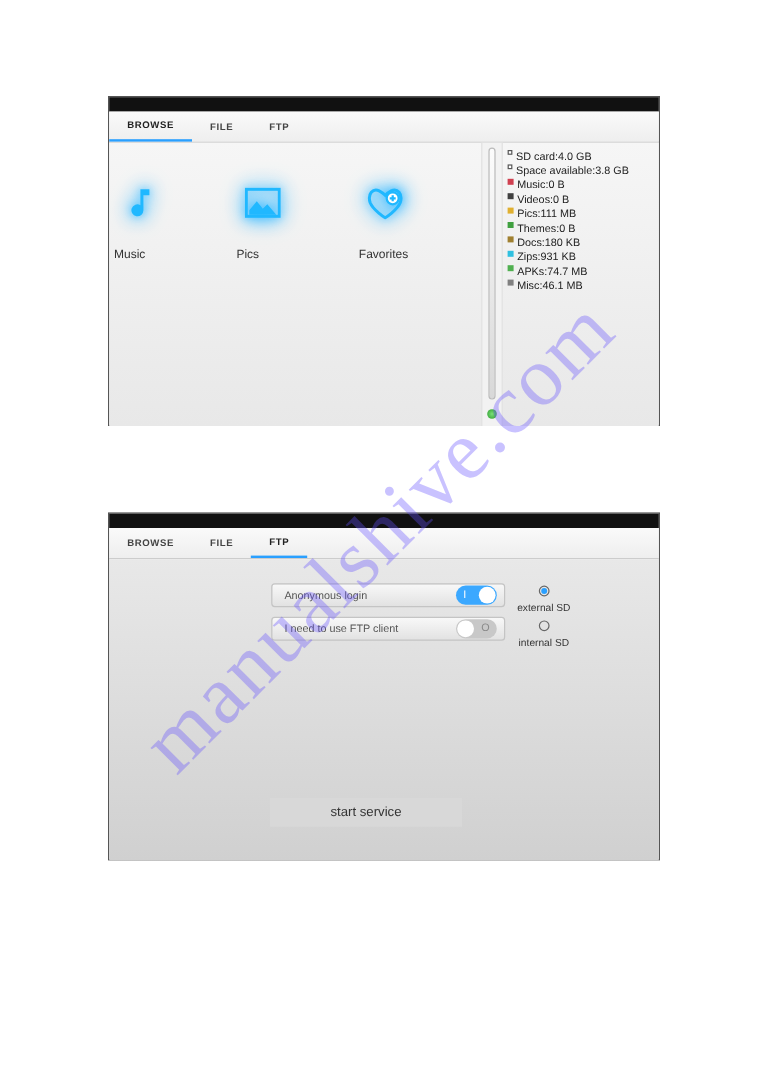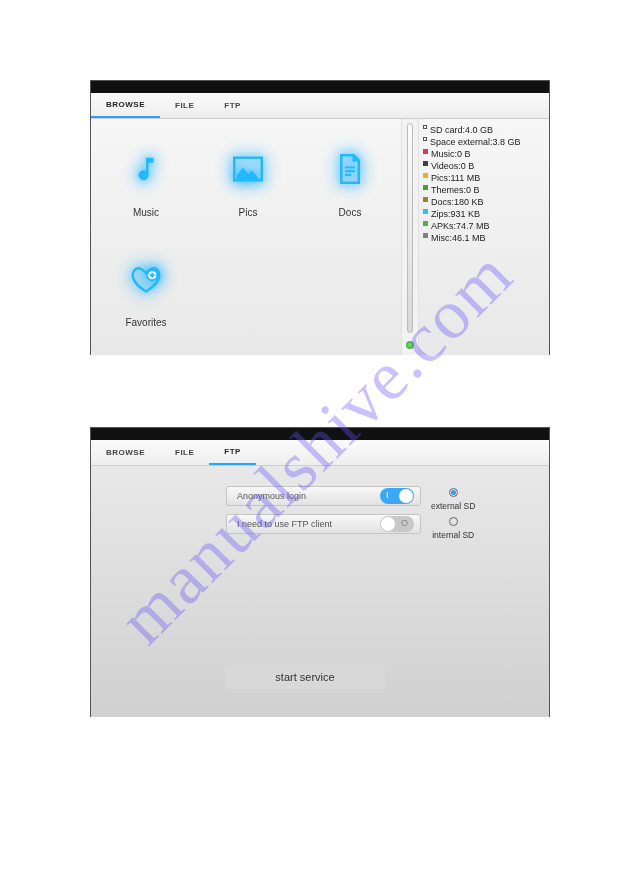--- a/index.html
+++ b/index.html
@@ -55,21 +55,21 @@
   }
   .grid {
     width: 310px;
     padding: 8px 0 0 4px;
     display: grid;
     grid-template-columns: repeat(3,1fr);
     grid-template-rows: 110px 110px;
   }
   .cat {
     display: flex; flex-direction: column;
-    align-items: center; justify-content: center;
+    align-items: flex-start; justify-content: center;
     font-size: 10px; color: #333;
     gap: 16px;
   }
   .iconwrap {
     width: 44px; height: 44px;
     display: flex; align-items: center; justify-content: center;
     filter: drop-shadow(0 0 8px #4ac0ff) drop-shadow(0 0 4px #4ac0ff);
   }
   .iconwrap svg { fill: #20b8ff; }
 
@@ -184,32 +184,20 @@
       <div class="cat">
         <div class="iconwrap">
           <svg width="30" height="26" viewBox="0 0 24 20">
               <rect x="1" y="1" width="22" height="18" fill="none" stroke="#20b8ff" stroke-width="2"></rect>
               <path d="M3 15l5-6 4 5 3-3 6 7H3z"></path>
             </svg>
         </div>
         <span>Pics</span>
       </div>
 
-      <div class="cat">
-        <div class="iconwrap">
-          <svg width="26" height="30" viewBox="0 0 20 24">
-              <path d="M3 1h10l4 4v18H3z" fill="none" stroke="#20b8ff" stroke-width="2"></path>
-              <path d="M13 1v4h4" fill="none" stroke="#20b8ff" stroke-width="2"></path>
-              <rect x="6" y="10" width="8" height="1.5"></rect>
-              <rect x="6" y="13" width="8" height="1.5"></rect>
-              <rect x="6" y="16" width="5" height="1.5"></rect>
-            </svg>
-        </div>
-        <span>Docs</span>
-      </div>
 
 
       <div class="cat">
         <div class="iconwrap">
           <svg width="30" height="28" viewBox="0 0 24 22">
               <path d="M12 21s-8-5-10-10C0 5 4 1 8 3c2 1 4 3 4 3s2-2 4-3c4-2 8 2 6 8-2 5-10 10-10 10z" fill="none" stroke="#20b8ff" stroke-width="2"></path>
               <circle cx="17" cy="8" r="4" fill="#fff" stroke="#20b8ff" stroke-width="1.5"></circle>
               <path d="M17 6v4M15 8h4" stroke="#20b8ff" stroke-width="1.5"></path>
             </svg>
         </div>
@@ -221,21 +209,21 @@
       <div class="thumb"></div>
       <div class="tip"></div>
     </div>
     <div class="stats">
       <div class="stat-line">
           <span class="sq open"></span>
           <span>SD card:4.0 GB</span>
         </div>
       <div class="stat-line">
           <span class="sq open"></span>
-          <span>Space external:3.8 GB</span>
+          <span>Space available:3.8 GB</span>
         </div>
       <div id="stat-items">
           <div class="stat-line">
             <span class="sq" style="background: rgb(208, 64, 80);"></span>
             <span>Music:0 B</span>
           </div>
           <div class="stat-line">
             <span class="sq" style="background: rgb(64, 64, 64);"></span>
             <span>Videos:0 B</span>
           </div>

